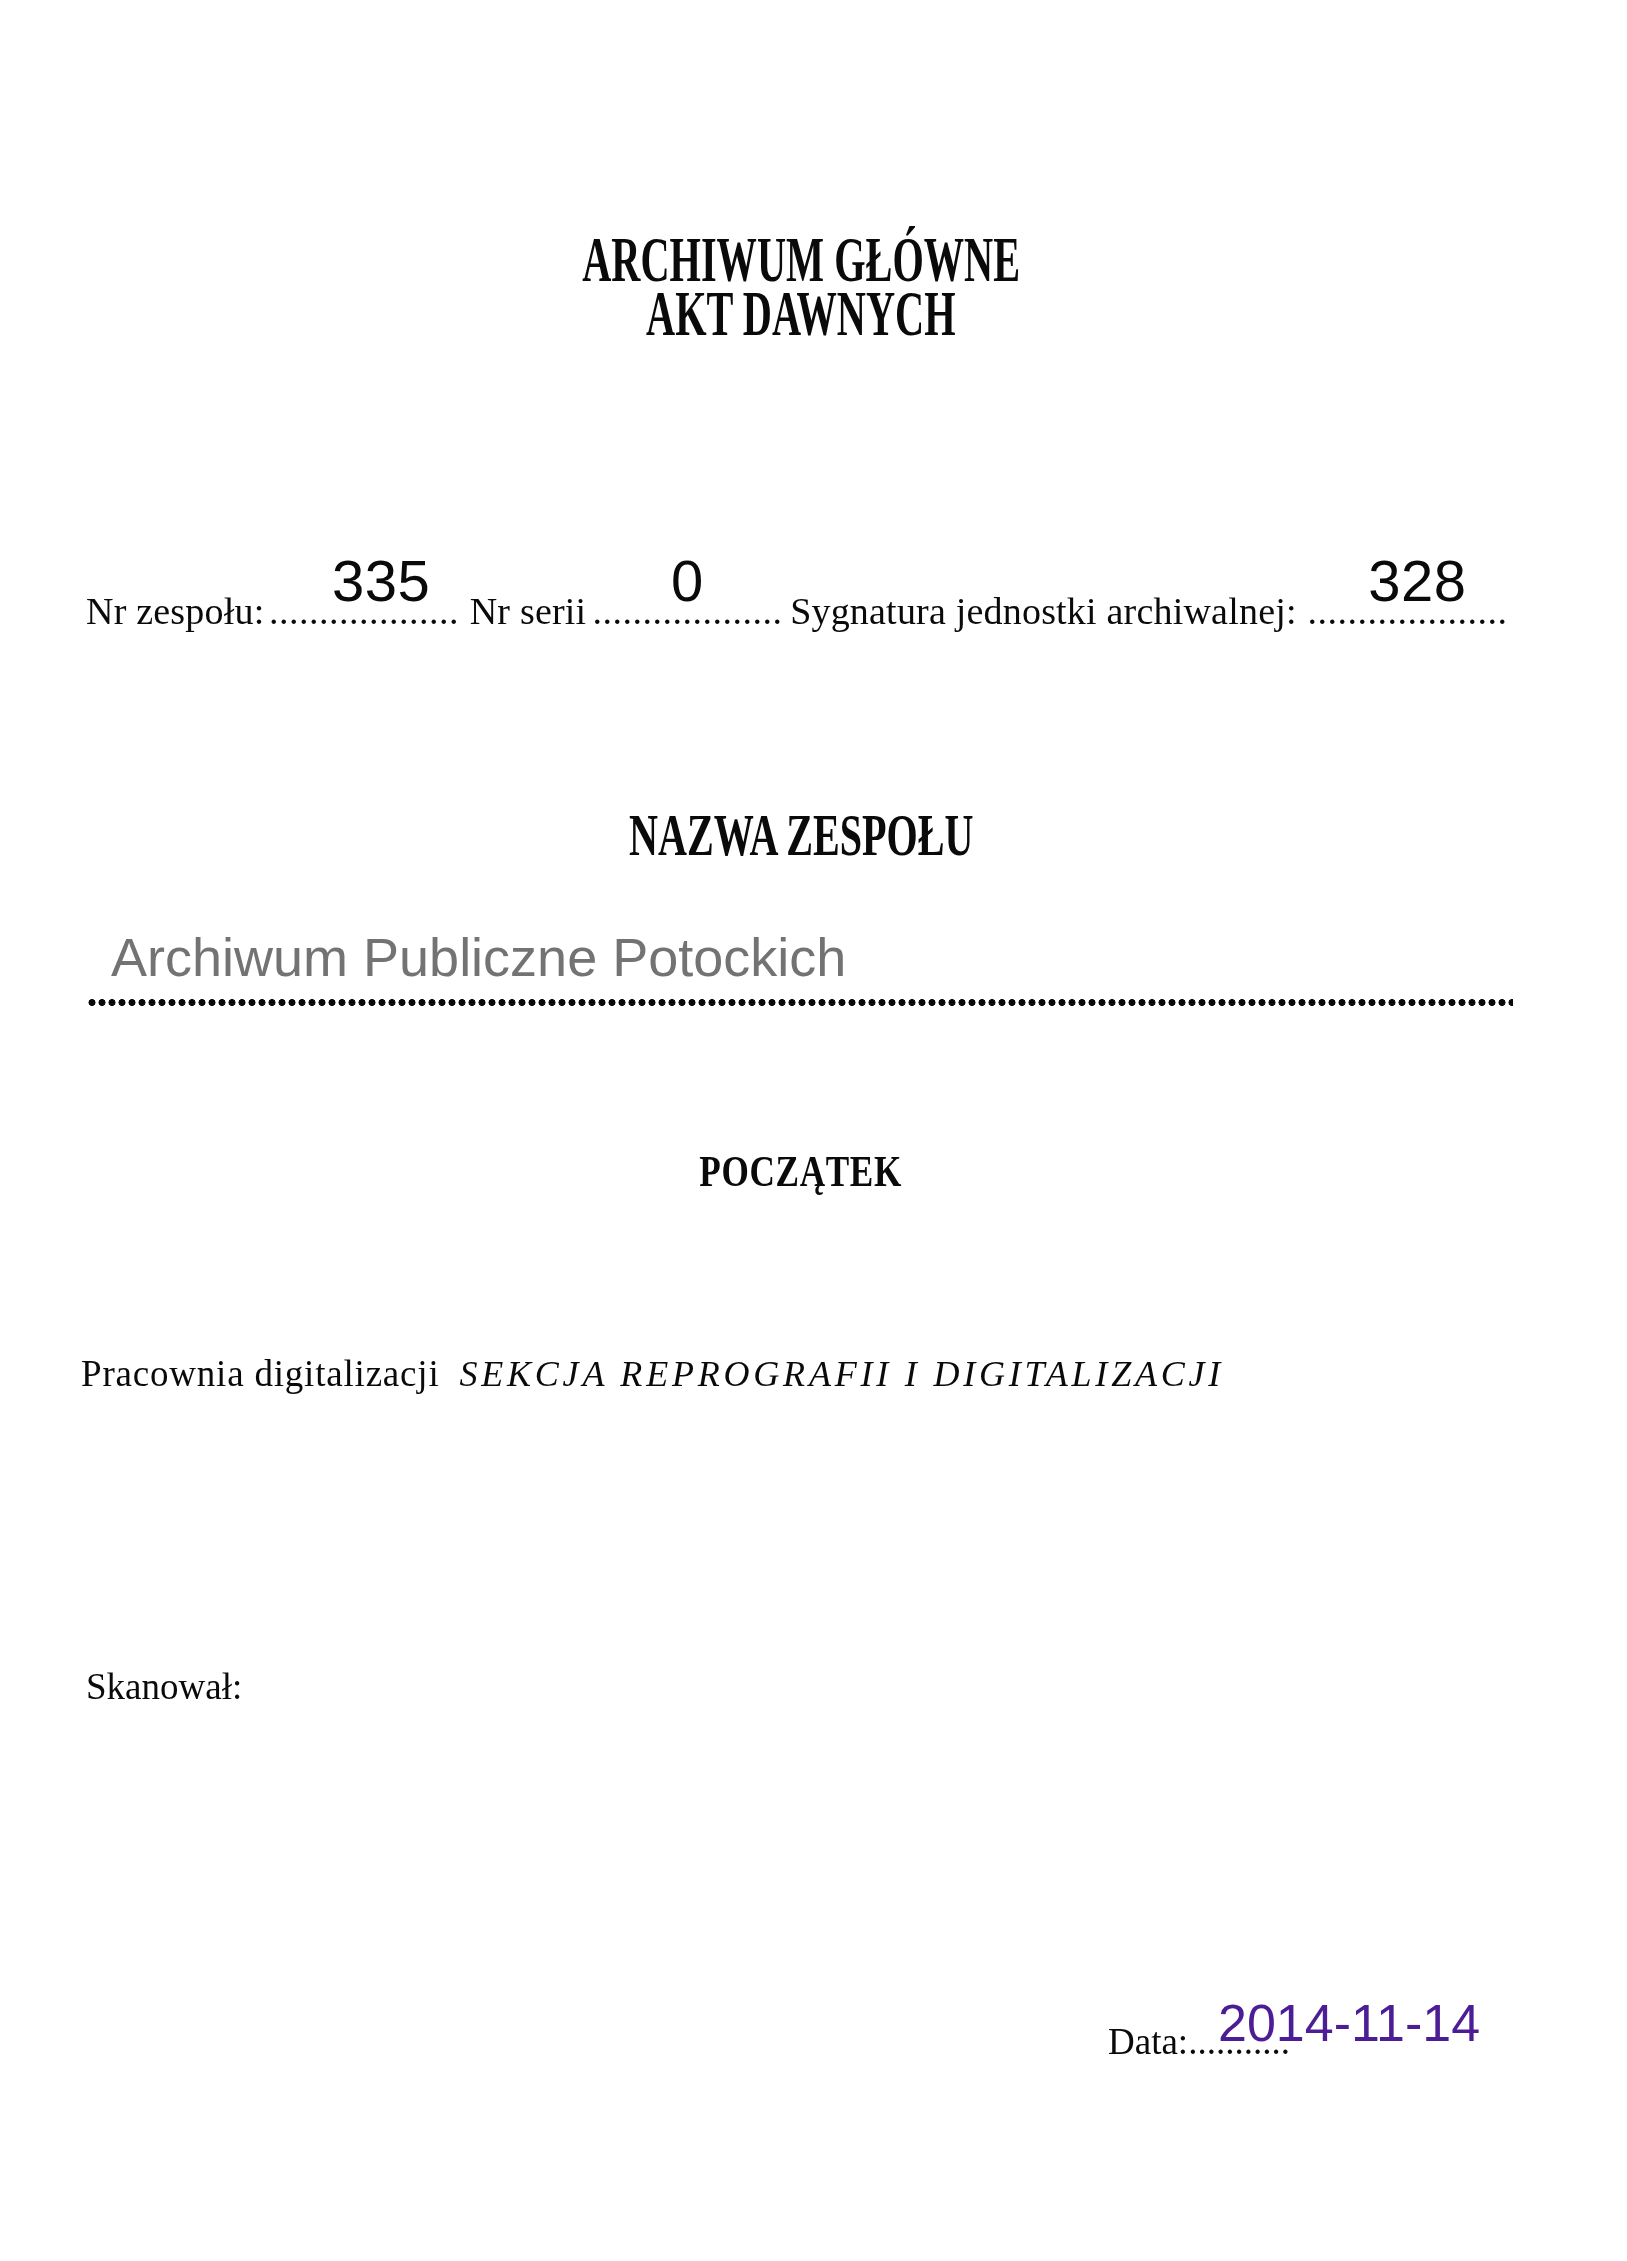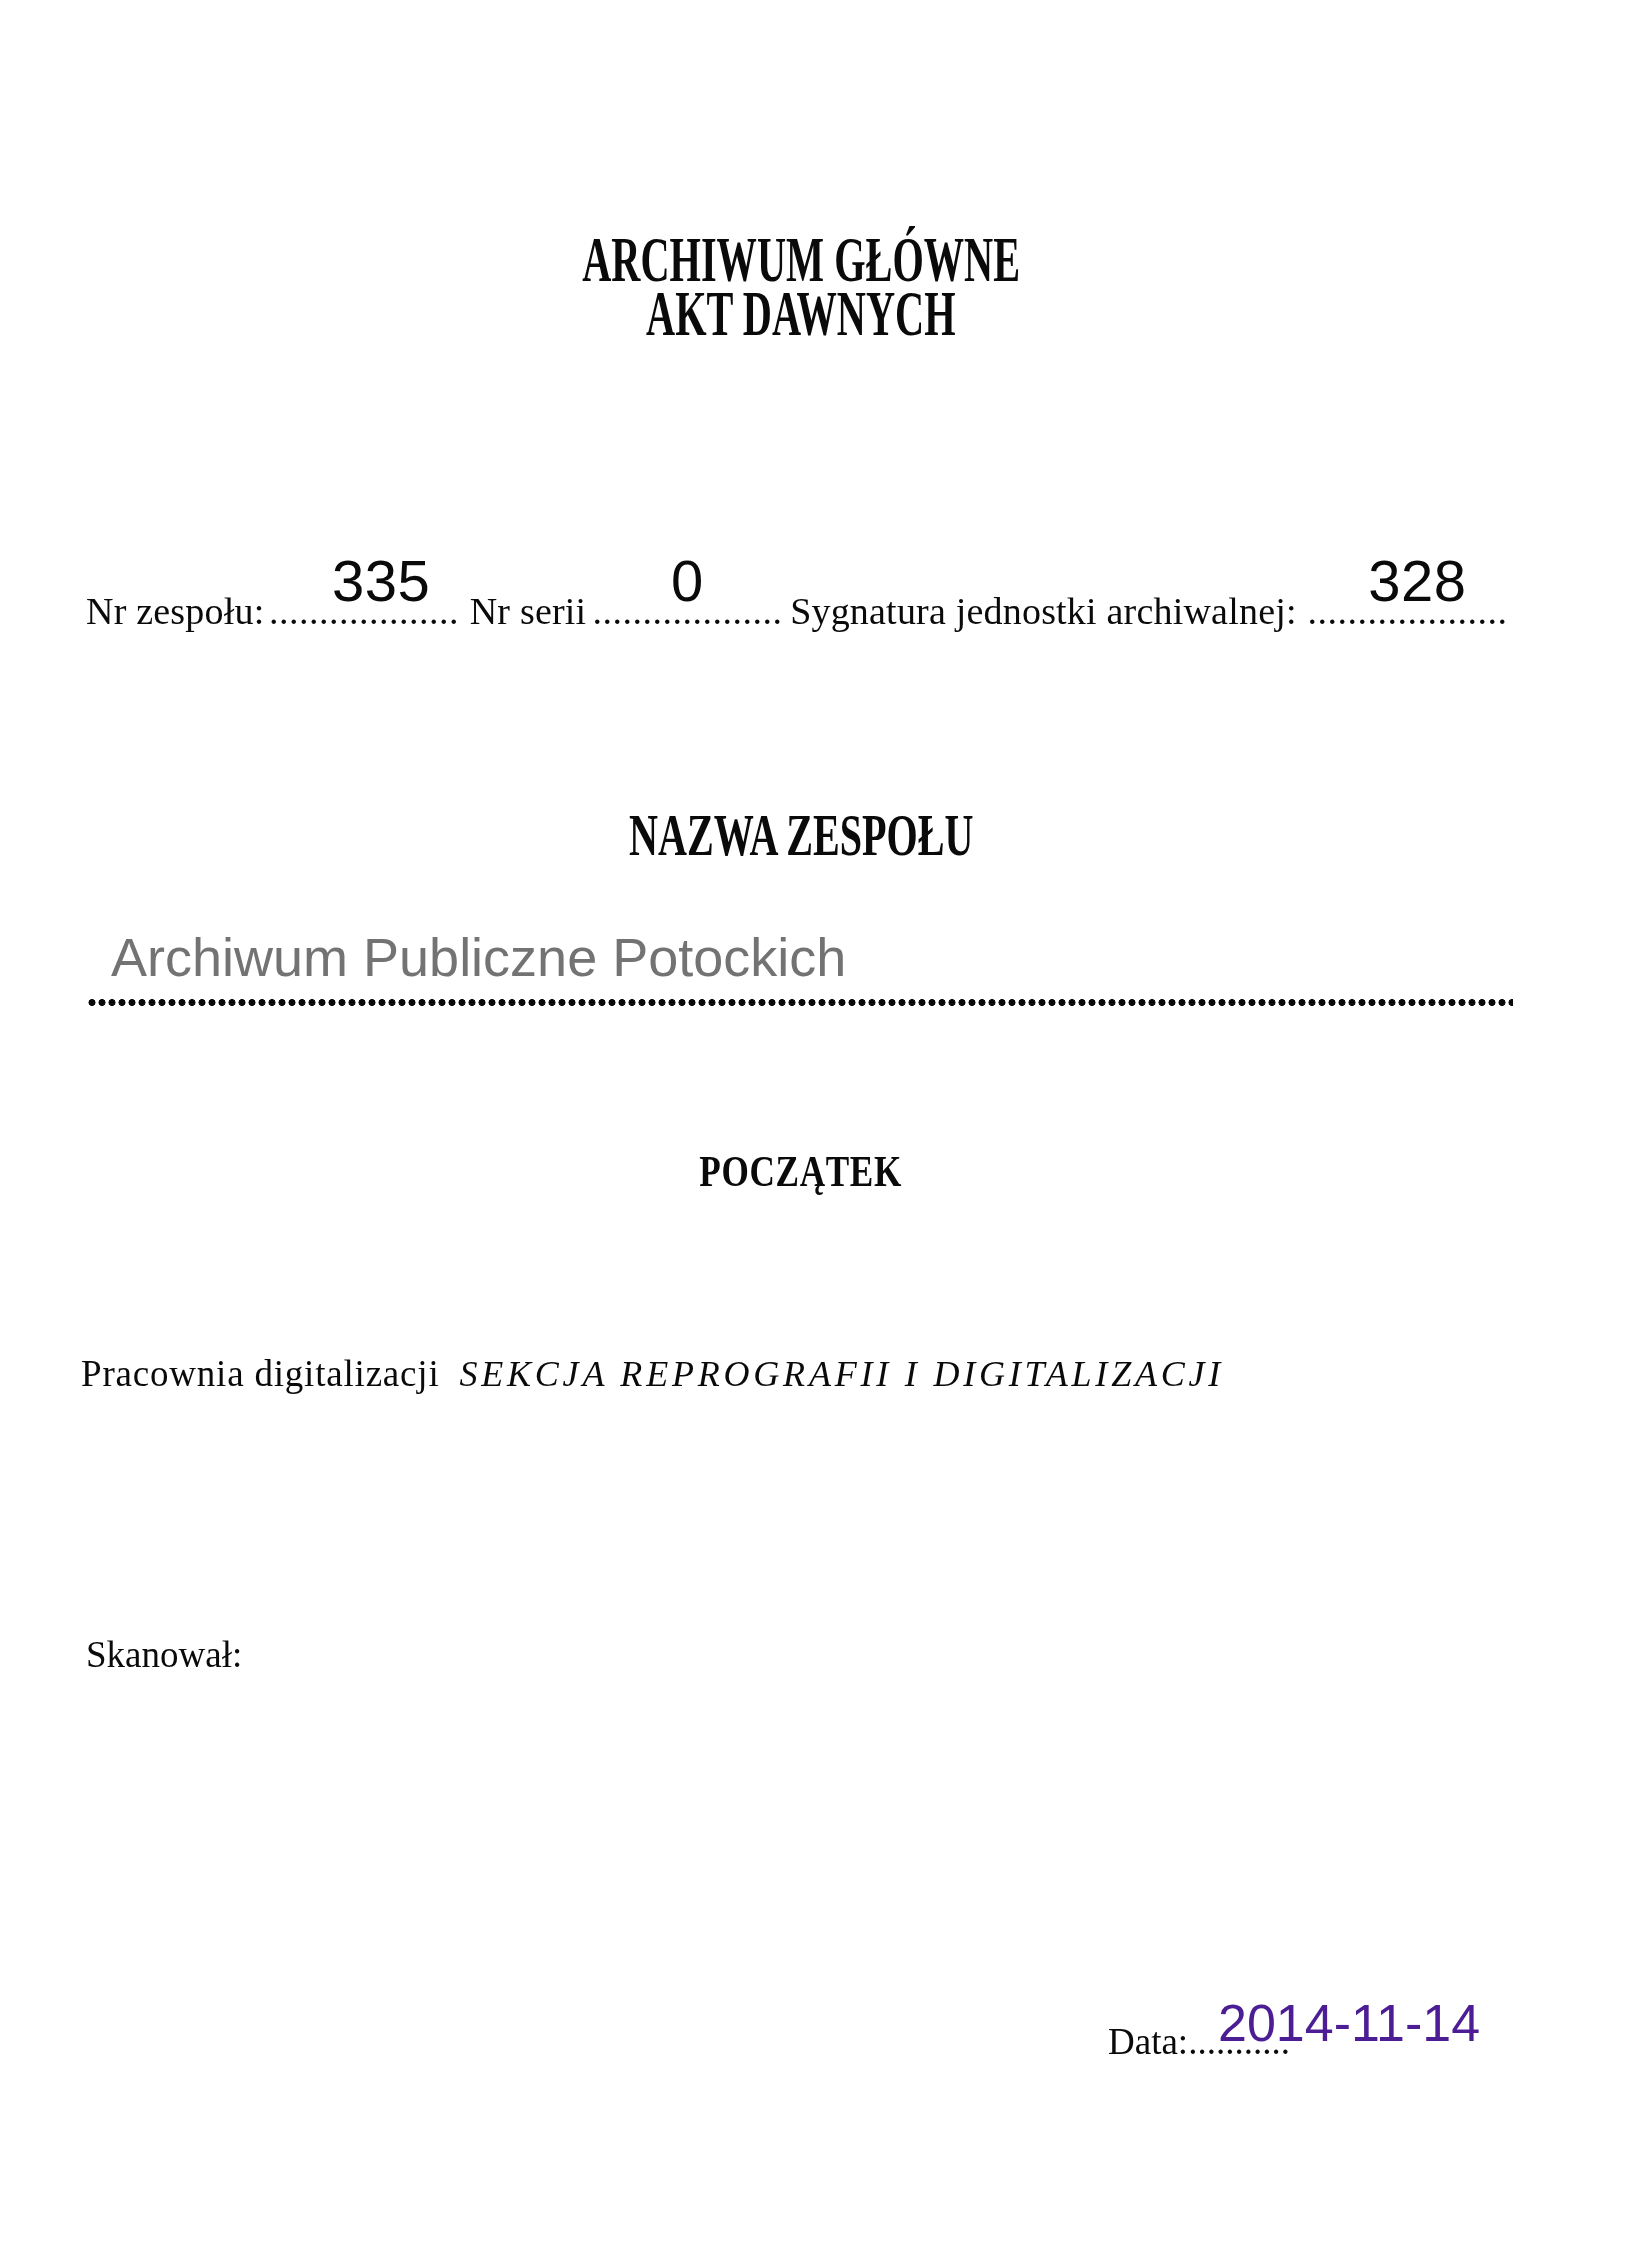--- a/index.html
+++ b/index.html
@@ -69,21 +69,21 @@
   .lab-value {
     font-style: italic; font-size: 36px; letter-spacing: 3.8px;
     margin-left: 10.7px;
   }
 
   
   .scan-row {
     top: 1636px; left: 86px;
     display: flex; align-items: baseline;
   }
-  .scan-label { font-size: 37px; }
+  .scan-label { font-size: 37px; margin-top: 32px; }
   .scan-value {
     font-family: "Liberation Sans", sans-serif;
     font-size: 54px; margin-left: 34px;
   }
 
   
   .date-row { top: 2023px; left: 1108px; font-size: 37px; }
   .date-wrap { position: relative; display: inline-block; }
   .date-value {
     position: absolute; bottom: 10.7px; left: 110px;

